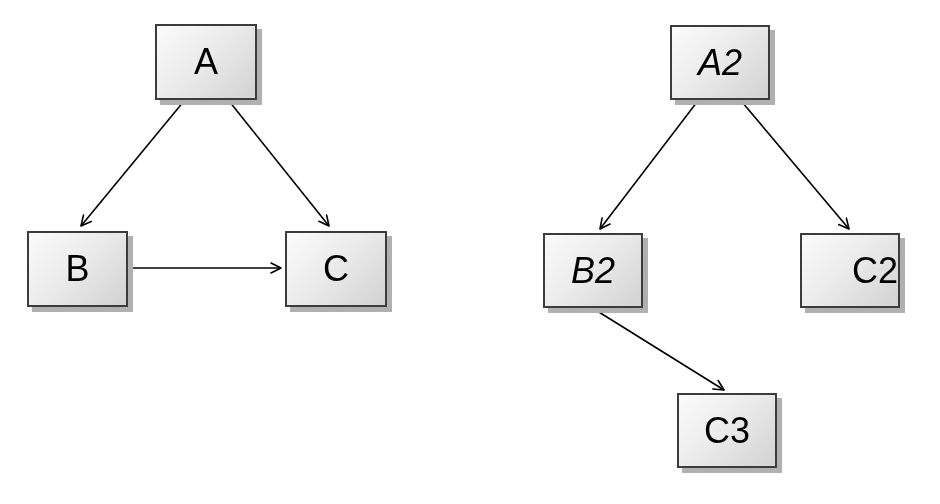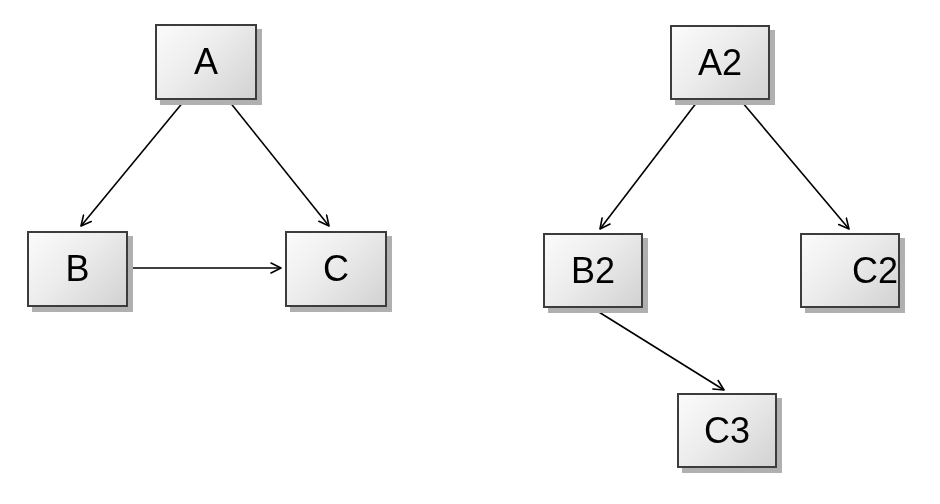--- a/index.html
+++ b/index.html
@@ -31,22 +31,22 @@
     align-items: center;
     justify-content: center;
     color: #000000;
     font-size: 36px;
     line-height: 1;
   }
   
   #node-A  { left: 155px; top:  24px; width: 102px; height: 76px; }
   #node-B  { left:  27px; top: 231px; width: 101px; height: 76px; }
   #node-C  { left: 285px; top: 231px; width: 102px; height: 76px; }
-  #node-A2 { left: 670px; top:  25px; width: 100px; height: 75px; }
-  #node-B2 { left: 543px; top: 233px; width: 100px; height: 75px; }
+  #node-A2 { left: 670px; top:  25px; width: 100px; height: 75px; font-style: italic; }
+  #node-B2 { left: 543px; top: 233px; width: 100px; height: 75px; font-style: italic; }
   #node-C2 { left: 800px; top: 233px; width: 100px; height: 75px; justify-content: flex-end; }
   #node-C3 { left: 677px; top: 393px; width: 100px; height: 75px; }
 </style>
 </head>
 <body>
 
 <div class="canvas">
 
   <svg class="edges" width="940" height="504" viewBox="0 0 940 504">
     <defs>

